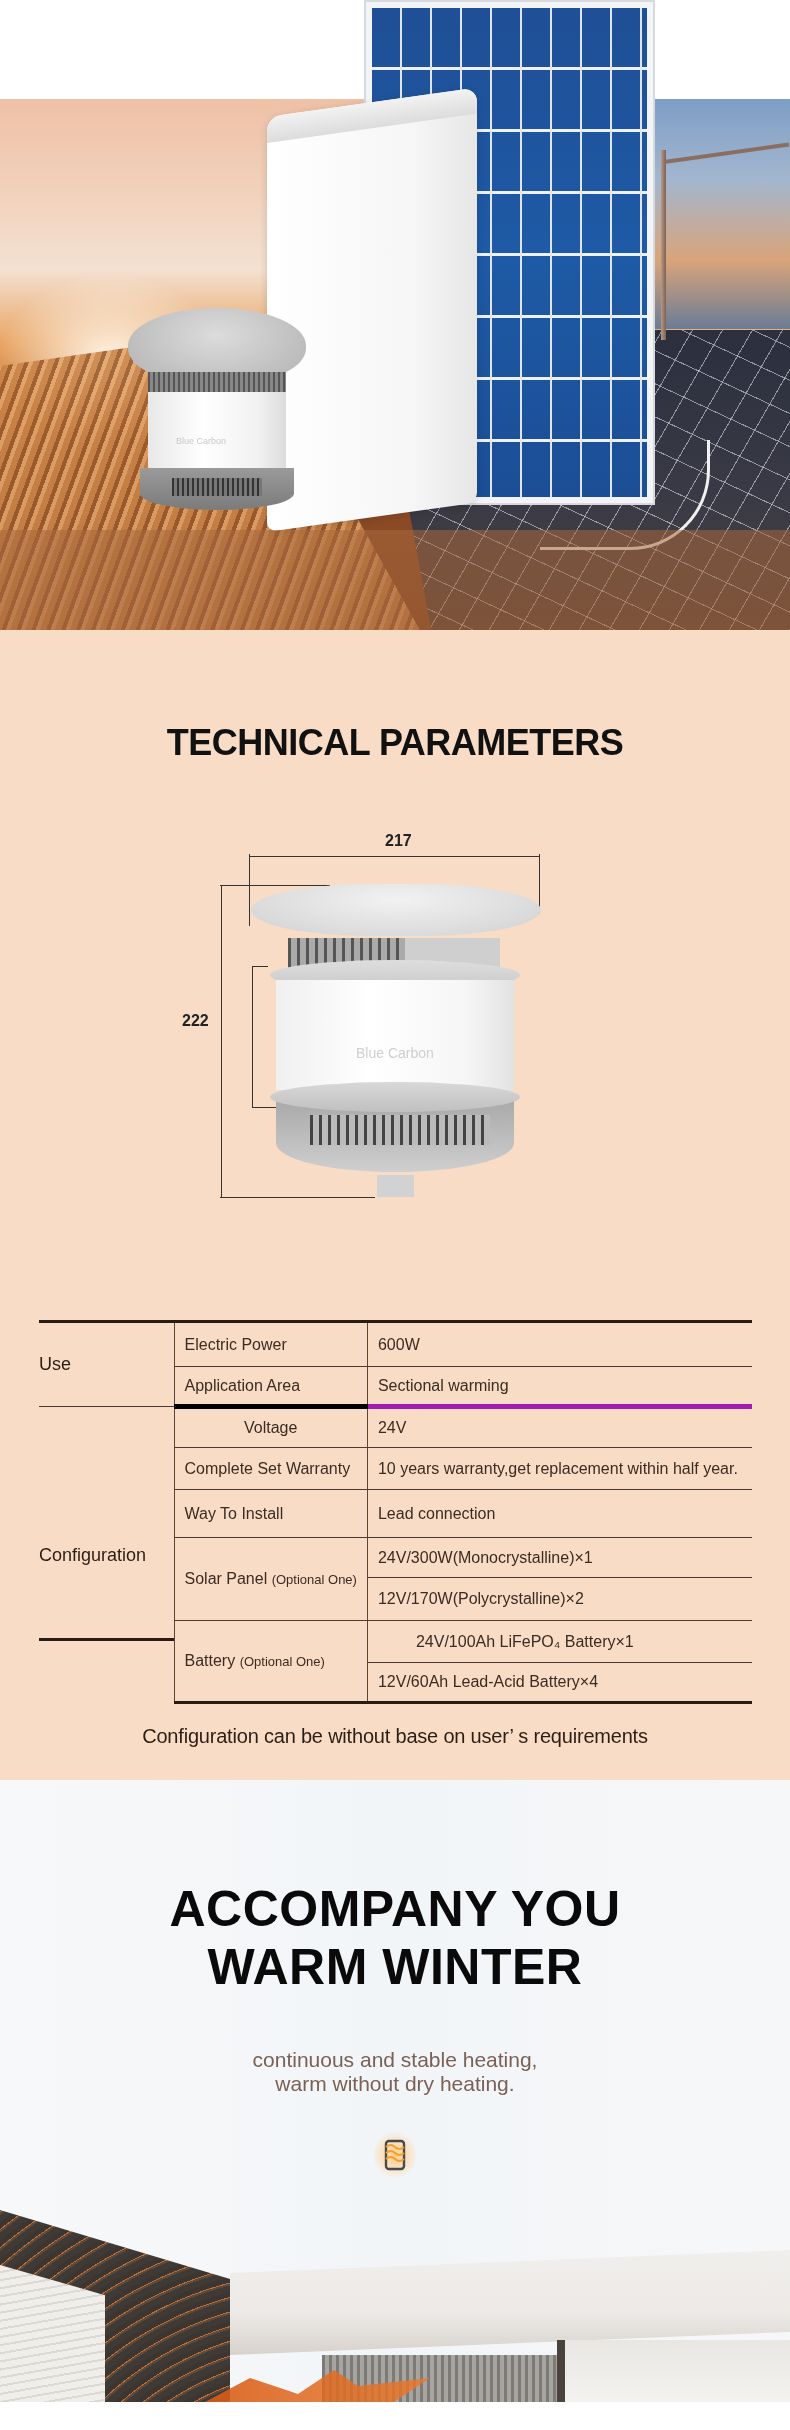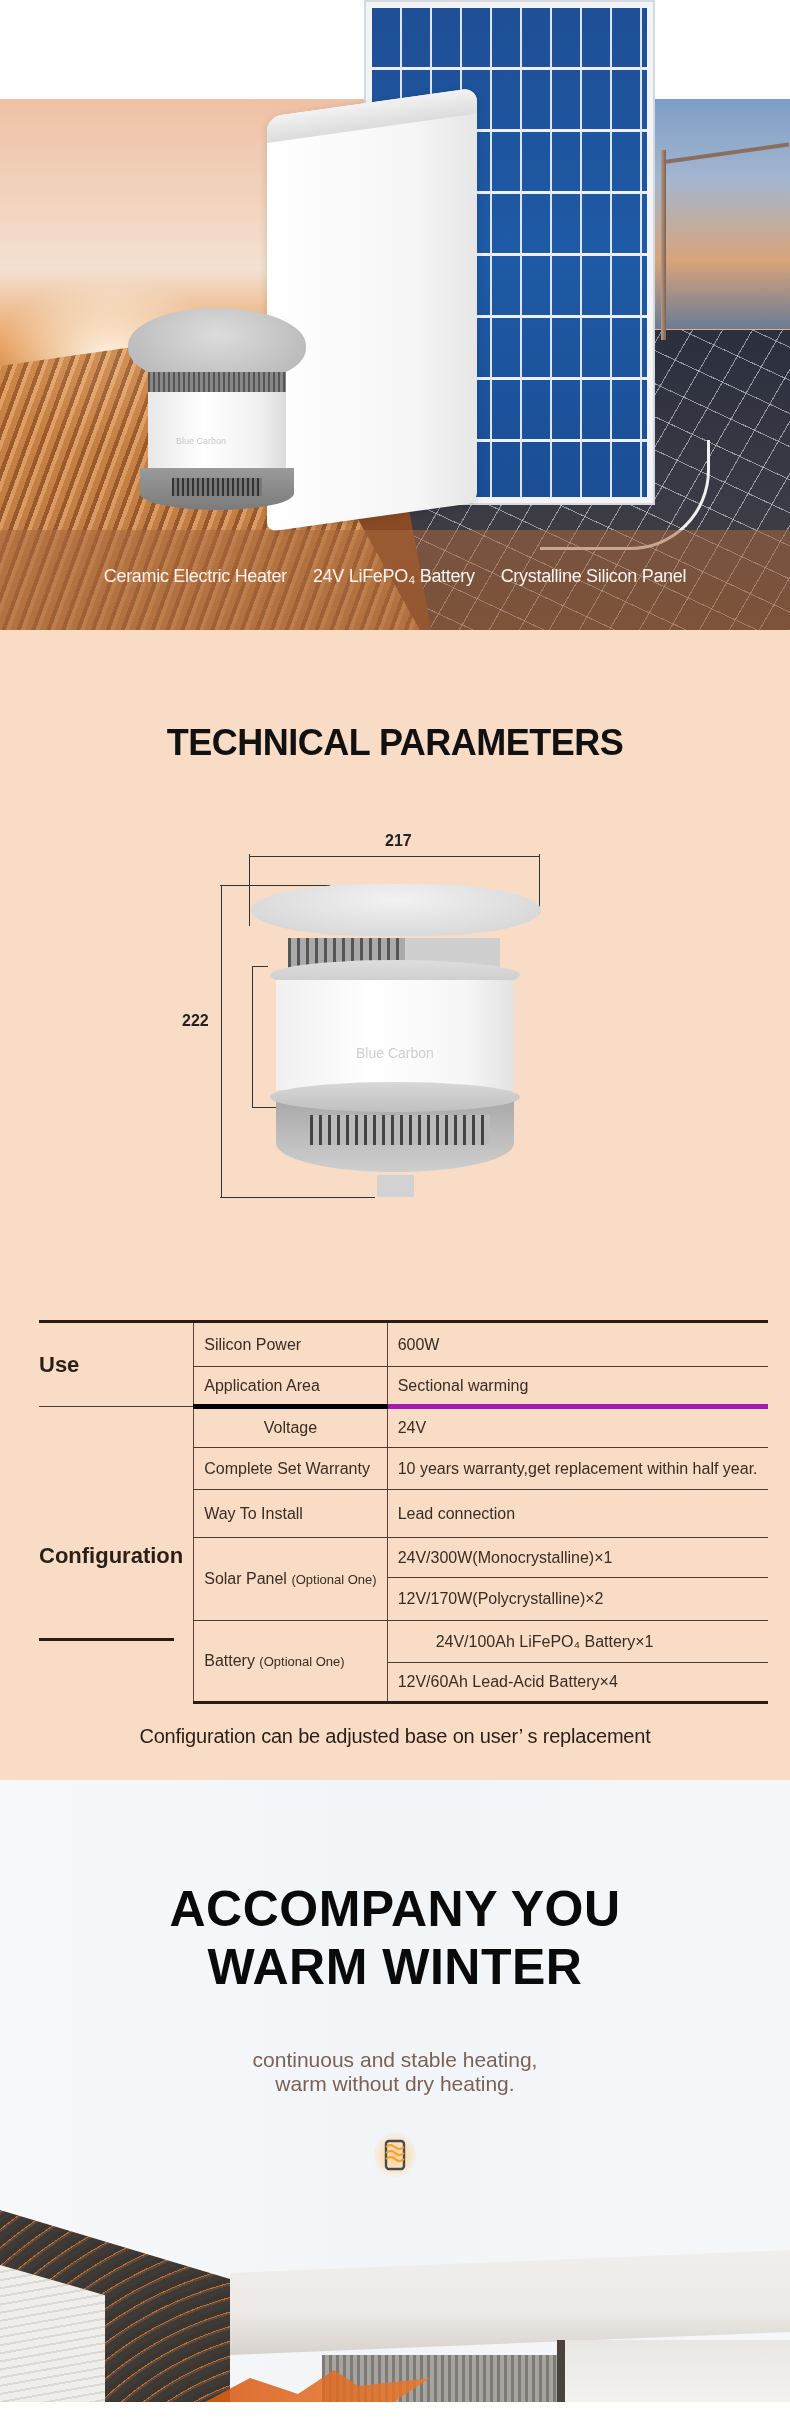--- a/index.html
+++ b/index.html
@@ -144,21 +144,21 @@
     background: repeating-linear-gradient(90deg, #444 0 3px, #bbb 3px 9px);
   }
   .dev-foot { position: absolute; left: 217px; top: 355px; width: 37px; height: 22px; background: #d2d2d2; }
   .size-note { position: absolute; left: 580px; top: 1229px; font-size: 13px; font-weight: bold; color: #1c1c1c; }
 
   .spec-table {
     position: absolute; left: 39px; top: 690px; width: 713px;
     border-collapse: collapse; font-size: 16px; color: #3a2c22;
   }
   .spec-table td { padding: 0 10px; vertical-align: middle; }
-  .spec-table .c-group { width: 135px; font-weight: bold; font-size: 22px; color: #2b1e15; padding-left: 0; }
+  .spec-table .c-group { width: 135px; font-weight: normal; font-size: 18px; color: #2b1e15; padding-left: 0; }
   .spec-table .c-label { width: 191px; border-left: 1.5px solid #5a4436; border-right: 1.5px solid #5a4436; white-space: nowrap; }
   .spec-table .c-val { white-space: nowrap; }
   .spec-table tr.line-bottom td.c-label, .spec-table tr.line-bottom td.c-val { border-bottom: 1px solid #4a3a30; }
   .spec-table .opt { font-size: 13px; }
   .spec-table .top-border td { border-top: 3px solid #2a1c12; }
   .config-note {
     position: absolute; left: 0; top: 1095px; width: 790px; text-align: center;
     font-size: 20px; color: #2b1e15; letter-spacing: -0.2px;
   }
 
@@ -230,25 +230,20 @@
   </div>
   <div class="heater-small">
     <div class="hs-top"></div>
     <div class="hs-vent1"></div>
     <div class="hs-body"></div>
     <div class="hs-brand">Blue Carbon</div>
     <div class="hs-base"></div>
     <div class="hs-vent2"></div>
   </div>
   <div class="hero-caption-band"></div>
-  <div class="hero-captions">
-    <span>Ceramic Electric Heater</span>
-    <span>24V LiFePO₄ Battery</span>
-    <span>Crystalline Silicon Panel</span>
-  </div>
 </section>
 
 <section class="tech">
   <h2 class="tech-title">TECHNICAL PARAMETERS</h2>
 
   <div class="diagram">
     <div class="dim-top-line"></div>
     <div class="dim-top-l"></div>
     <div class="dim-top-r"></div>
     <div class="dim-217">217</div>
@@ -271,21 +266,21 @@
     <div class="dev-foot"></div>
   </div>
 
   <div class="size-note" style="top:1229px; position:absolute;">Product Size: (mm)</div>
 
   <table class="spec-table">
     <tbody>
 
       <tr class="top-border line-bottom" style="height:45px">
         <td class="c-group" rowspan="2">Use</td>
-        <td class="c-label">Silicon Power</td>
+        <td class="c-label">Electric Power</td>
         <td class="c-val">600W</td>
       </tr>
       <tr style="height:40px">
         <td class="c-label">Application Area</td>
         <td class="c-val">Sectional warming</td>
       </tr>
 
       <tr class="line-bottom" style="height:41px; border-top:1px solid #4a3a30;">
         <td class="c-group" rowspan="8" style="border-top:1px solid #4a3a30;margin-top:28px;">Configuration</td>
         <td class="c-label" style="border-top:5px solid #000000;text-align:center;">Voltage</td>
@@ -319,21 +314,21 @@
       <tr style="height:40px">
         <td class="c-val" style="border-bottom:3px solid #2a1c12;">12V/60Ah Lead-Acid Battery×4</td>
       </tr>
       <tr style="height:0">
           <td colspan="2" style="padding:0"></td>
         </tr>
     </tbody>
   </table>
   <div style="position:absolute; left:39px; top:1008px; width:135px; height:3px; background:#2a1c12;"></div>
 
-  <p class="config-note">Configuration can be adjusted base on user’ s replacement</p>
+  <p class="config-note">Configuration can be without base on user’ s requirements</p>
 </section>
 
 <section class="winter">
   <h2 class="winter-title">
     <span>ACCOMPANY YOU</span><br>
     <span>WARM WINTER</span>
   </h2>
   <p class="winter-sub">
     <br>
     <span>continuous and stable heating,</span><br>

